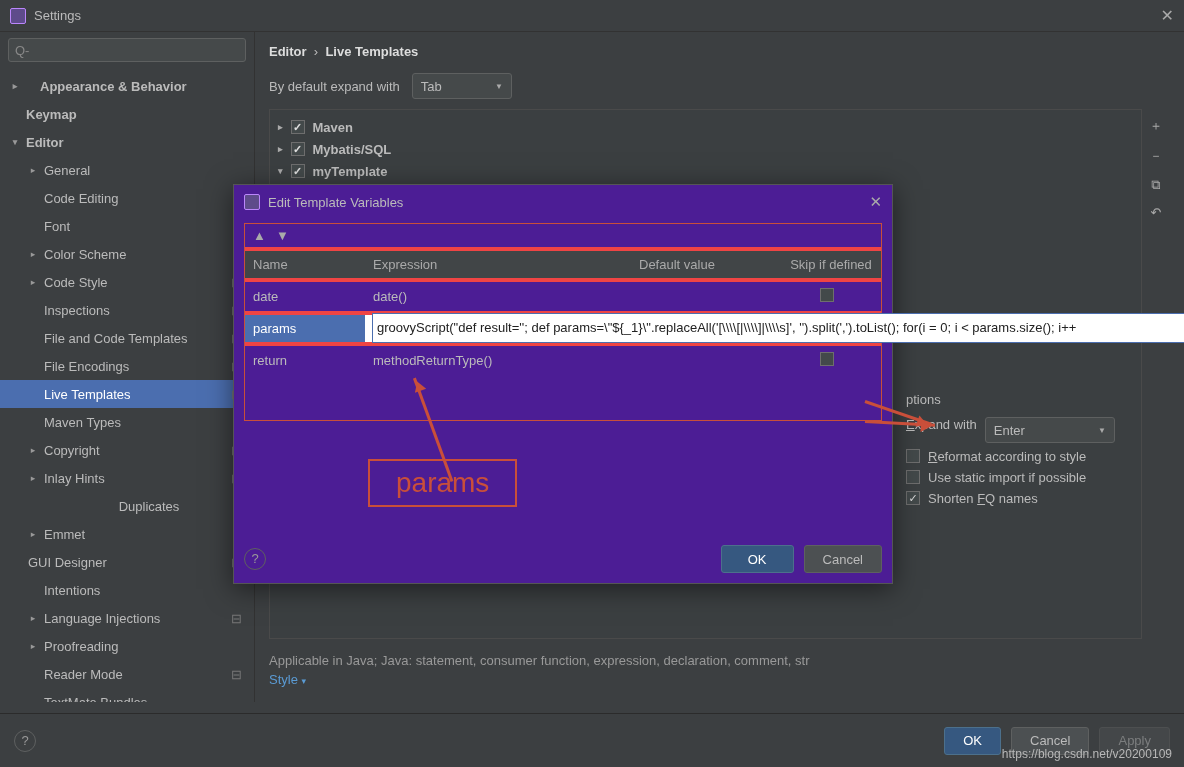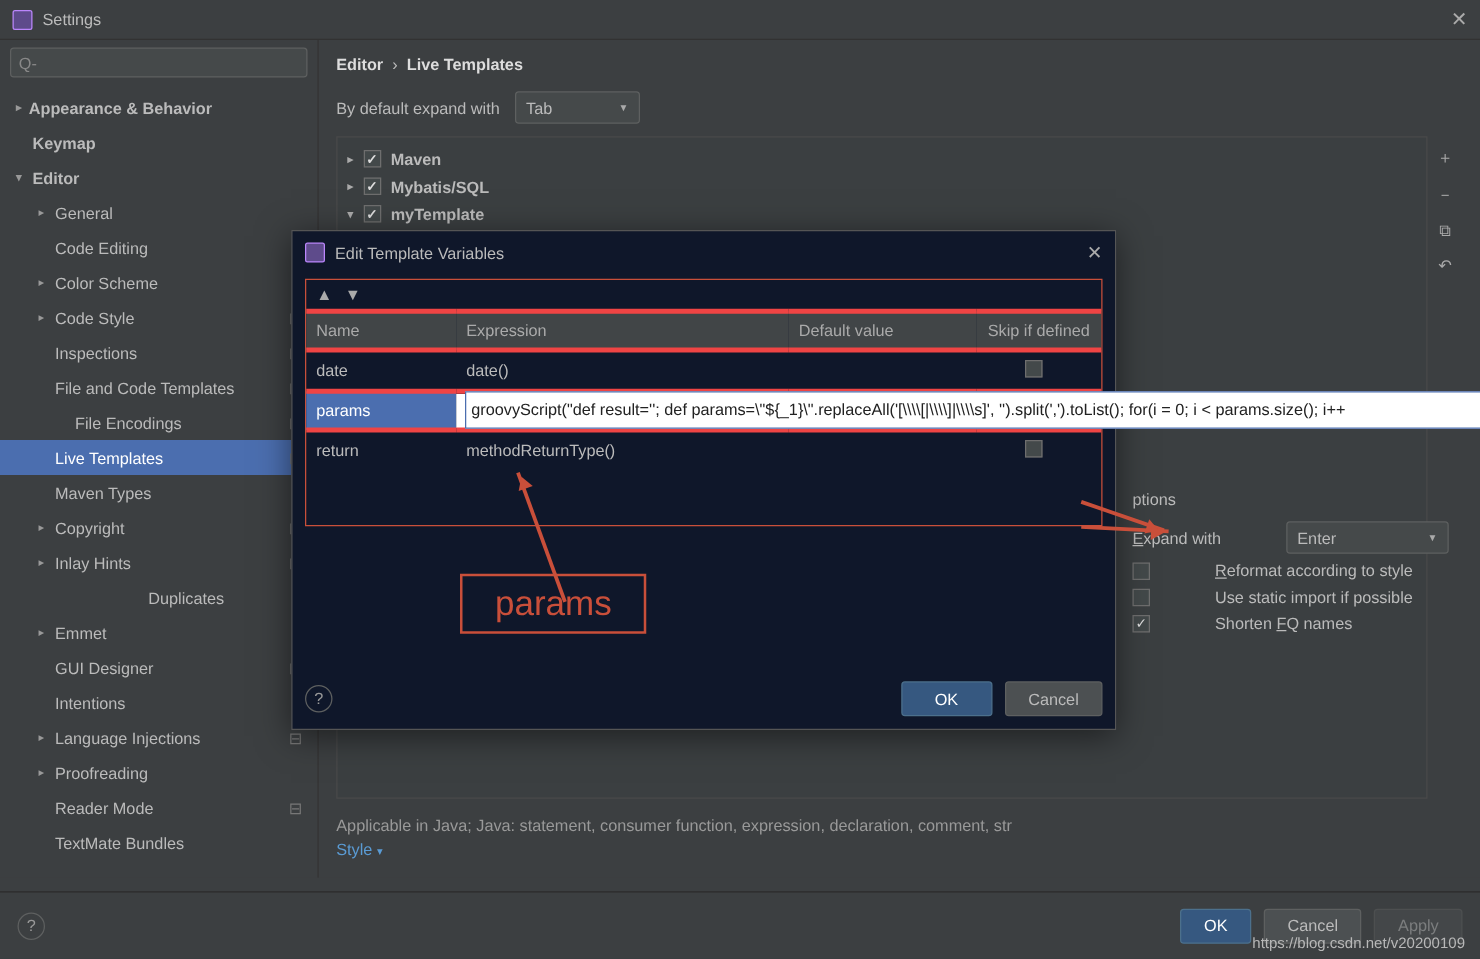--- a/index.html
+++ b/index.html
@@ -22,29 +22,29 @@
 .row { display: flex; align-items: center; margin-bottom: 10px; }
 .combo { background: #45494a; border: 1px solid #5e6060; border-radius: 3px; height: 26px; display: flex; align-items: center; padding: 0 8px; min-width: 100px; justify-content: space-between; }
 .combo .tri { font-size: 8px; color: #aaa; margin-left: 8px; }
 .tbar { width: 28px; display: flex; flex-direction: column; align-items: center; gap: 12px; padding-top: 8px; color: #aaa; font-size: 18px; }
 .grp { display: flex; align-items: center; height: 22px; color: #bbb; font-weight: bold; }
 .grp .exptri { color: #aaa; font-size: 9px; margin: 0 8px; }
 .chk { width: 14px; height: 14px; border: 1px solid #6e6e6e; background: #43494a; margin-right: 8px; display: inline-flex; align-items: center; justify-content: center; }
 .chk.on::after { content: "✓"; color: #ddd; font-size: 11px; }
 .rpanel { position: absolute; right: 18px; top: 360px; width: 260px; color: #bbb; }
 .rpanel .btn { width: 200px; height: 26px; border: 1px solid #5e6060; background: #4c5052; text-align: center; line-height: 24px; margin-bottom: 26px; margin-left: 20px; }
-.rpanel .optrow { display: flex; align-items: center; margin: 6px 0; gap: 44px; }
+.rpanel .optrow { display: flex; align-items: flex-start; margin: 6px 0; }
 .applic { color: #999; }
 .footer { position: absolute; bottom: 0; left: 0; right: 0; height: 54px; display: flex; align-items: center; padding: 0 14px; border-top: 1px solid #2b2b2b; background:#3c3f41; }
 .help { width: 22px; height: 22px; border-radius: 11px; border: 1px solid #5e6060; text-align: center; line-height: 20px; color: #999; }
 .btns { margin-left: auto; display: flex; gap: 10px; }
 .btn2 { height: 28px; padding: 0 18px; border-radius: 3px; border: 1px solid #5e6060; background: #4c5052; color: #bbb; display: flex; align-items: center; }
 .btn2.prim { background: #365880; border-color: #4c708c; color: #fff; }
 .btn2.dis { opacity: 0.5; }
-.dialog { position: absolute; left: 233px; top: 184px; width: 660px; height: 400px; background: #0f172a; border: 1px solid #555; box-shadow: 0 5px 25px rgba(0,0,0,0.5); z-index: 20; }
+.dialog { position: absolute; left: 233px; top: 184px; width: 660px; height: 400px; background: #4c1d95; border: 1px solid #555; box-shadow: 0 5px 25px rgba(0,0,0,0.5); z-index: 20; }
 .dialog .dtb { display: flex; align-items: center; height: 34px; padding: 0 10px; }
 .dialog .dtb .logo { width: 16px; height: 16px; background: #5e4b8b; border: 1px solid #bb86fc; margin-right: 8px; border-radius: 2px; }
 .dialog .dtb .close { margin-left: auto; color: #aaa; font-size: 15px; cursor: pointer; }
 .redbox { border: 1px solid #c94f3a; margin: 4px 10px; height: 198px; }
 .arrows { display: flex; gap: 10px; padding: 4px 8px; color: #aaa; font-size: 9px; }
 .tbl { width: 100%; border-collapse: collapse; }
 .tbl th, .tbl td { text-align: left; padding: 6px 8px; font-weight: normal; color: #bbb; border-top: 4px solid #ef4444; }
 .tbl th { background: #414547; color: #aaa; }
 .tbl tr.selrow td { background: #4b6eaf; color: #fff; }
 .tbl tr.selrow td:nth-child(2) { background: #fff; color: #222; }
@@ -69,58 +69,62 @@
 </div>
 
 <div class="main">
   <div class="side">
     <div class="search">
         <span>Q-</span>
       </div>
     <div class="tree" id="tree">
         <div class="ti bold" style="padding-left: 8px;">
           <span class="exp">▸</span>
-          <span style="margin-left: 1px;">Appearance &amp; Behavior</span>
+          <span style="margin-left: 18px;">Appearance &amp; Behavior</span>
         </div>
         <div class="ti bold" style="padding-left: 8px;">
           <span class="exp"></span>
           <span style="margin-left: 4px;">Keymap</span>
         </div>
         <div class="ti bold" style="padding-left: 8px;">
           <span class="exp">▾</span>
           <span style="margin-left: 4px;">Editor</span>
         </div>
         <div class="ti" style="padding-left: 26px;">
           <span class="exp">▸</span>
           <span style="margin-left: 4px;">General</span>
         </div>
         <div class="ti" style="padding-left: 26px;">
           <span class="exp"></span>
           <span style="margin-left: 4px;">Code Editing</span>
         </div>
         <div class="ti" style="padding-left: 26px;">
+          <span class="exp"></span>
+          <span style="margin-left: 4px;">Font</span>
+        </div>
+        <div class="ti" style="padding-left: 26px;">
           <span class="exp">▸</span>
           <span style="margin-left: 4px;">Color Scheme</span>
         </div>
         <div class="ti" style="padding-left: 26px;">
           <span class="exp">▸</span>
           <span style="margin-left: 4px;">Code Style</span>
           <span class="gear">⊟</span>
         </div>
         <div class="ti" style="padding-left: 26px;">
           <span class="exp"></span>
           <span style="margin-left: 4px;">Inspections</span>
           <span class="gear">⊟</span>
         </div>
         <div class="ti" style="padding-left: 26px;">
           <span class="exp"></span>
           <span style="margin-left: 4px;">File and Code Templates</span>
           <span class="gear">⊟</span>
         </div>
-        <div class="ti" style="padding-left: 42px; text-align: center;">
+        <div class="ti" style="padding-left: 26px; text-align: center;">
           <span class="exp"></span>
           <span style="margin-left: 4px;">File Encodings</span>
           <span class="gear">⊟</span>
         </div>
         <div class="ti sel" style="padding-left: 26px;">
           <span class="exp"></span>
           <span style="margin-left: 4px;">Live Templates</span>
           <span class="gear">⊟</span>
         </div>
         <div class="ti" style="padding-left: 26px;">
@@ -138,21 +142,21 @@
           <span class="gear">⊟</span>
         </div>
         <div class="ti" style="padding-left: 26px; justify-content: center;">
           <span class="exp"></span>
           <span style="margin-left: 4px;">Duplicates</span>
         </div>
         <div class="ti" style="padding-left: 26px;">
           <span class="exp">▸</span>
           <span style="margin-left: 4px;">Emmet</span>
         </div>
-        <div class="ti" style="padding-left: 26px;">
+        <div class="ti" style="padding-left: 10px;">
           <span class="exp"></span>
           <span style="margin-left: 4px;">GUI Designer</span>
           <span class="gear">⊟</span>
         </div>
         <div class="ti" style="padding-left: 26px;">
           <span class="exp"></span>
           <span style="margin-left: 4px;">Intentions</span>
         </div>
         <div class="ti" style="padding-left: 26px;">
           <span class="exp">▸</span>

